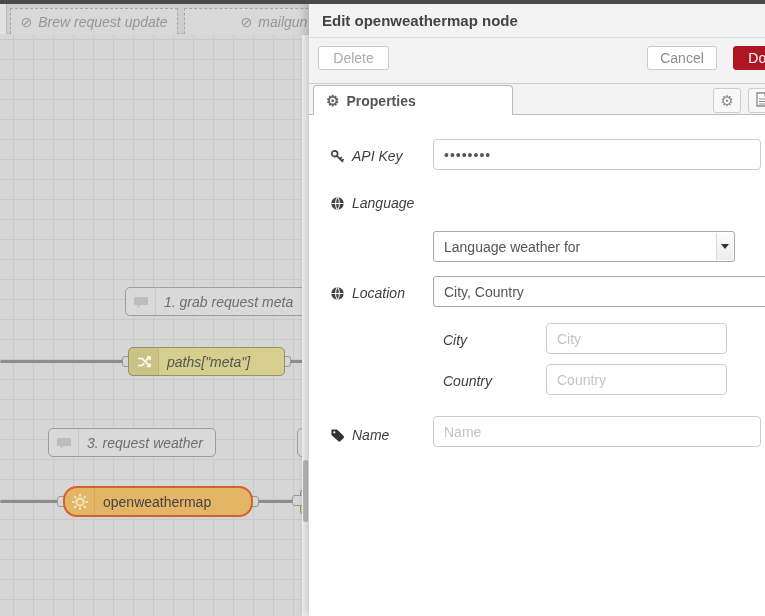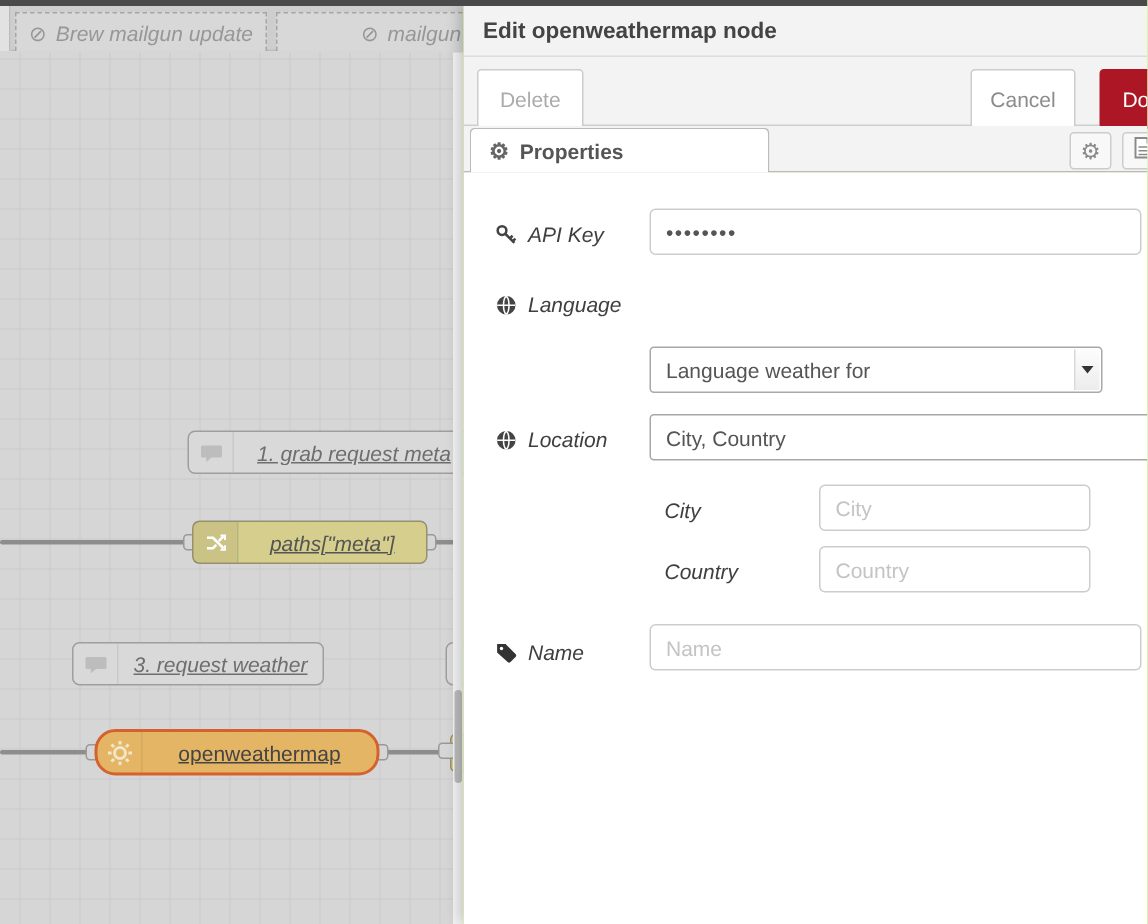--- a/index.html
+++ b/index.html
@@ -22,37 +22,37 @@
             background-color:#d6d6d6;
             background-image:linear-gradient(#c9c9c9 1px, transparent 1px),
                              linear-gradient(90deg,#c9c9c9 1px, transparent 1px);
             background-size:20px 20px; background-position:-7px 4px; }
   .wire { position:absolute; height:3px; background:#8d8d8d; border-radius:2px; }
   .port { position:absolute; width:12px; height:11px; background:#d6d6d6; border:1px solid #999; border-radius:3px; }
   .nrnode { position:absolute; height:29px; border-radius:5px; border:1px solid #9b9b9b;
             display:flex; align-items:center; font-size:14px; color:#666; }
   .nrnode .nicon { width:30px; height:100%; display:flex; align-items:center; justify-content:center;
                    border-right:1px solid rgba(0,0,0,0.07); flex:0 0 30px; }
-  .nrnode .nlabel { flex:1; text-align:center; white-space:nowrap; overflow:hidden; padding:0 8px;text-decoration:underline; }
+  .nrnode .nlabel { flex:1; text-align:left; white-space:nowrap; overflow:hidden; padding:0 8px; }
   .node-comment { background:#d9d9d9; border-color:#9e9e9e; font-style:italic; color:#6e6e6e; }
   .node-change { background:#d6ce8d; border-color:#97906c; font-style:italic; color:#555; }
   .node-change .nicon { background:rgba(0,0,0,0.05); }
   .node-weather { background:#e5b566; border:2px solid #d4622f; border-radius:14px; color:#444; height:31px; }
   .scrolltrack { position:absolute; left:302px; top:31px; width:7px; height:581px; background:#f5f5f5; }
   .scrollthumb { position:absolute; left:1px; top:425px; width:5px; height:62px; background:#bdbdbd; border-radius:3px; }
 
   
   .dialog { position:absolute; left:309px; top:4px; width:456px; height:612px; background:#bef264;
             box-shadow:-4px 0 8px rgba(0,0,0,0.18); overflow:hidden; z-index:30; }
   .dlg-header { position:absolute; left:0; top:0; width:100%; height:34px; background:#f3f3f3;
                 border-bottom:1px solid #dcdcdc; display:flex; align-items:center; padding-left:13px;
                 font-size:15px; font-weight:bold; color:#444; }
   .dlg-btnrow { position:absolute; left:0; top:34px; width:100%; height:46px; background:#f3f3f3;
                 border-bottom:1px solid #cfcfcf; }
-  .btn { position:absolute; top:8px; height:40px; border:1px solid #ccc; border-radius:3px;
+  .btn { position:absolute; top:8px; height:24px; border:1px solid #ccc; border-radius:3px;
          background:#fff; font-size:14px; font-family:"Liberation Sans",sans-serif;
          display:flex; align-items:center; justify-content:center; cursor:pointer; }
   .btn-delete { left:9px; width:71px; color:#ababab; }
   .btn-cancel { left:338px; width:70px; color:#8c8c8c;text-align:center; }
   .btn-done { left:424px; width:64px; background:#AD1625; border-color:#AD1625; color:#fff; }
   .dlg-tabrow { position:absolute; left:0; top:80px; width:100%; height:31px; background:#f3f3f3;
                 border-bottom:1px solid #bbb; }
   .ptab { position:absolute; left:4px; bottom:-1px; width:200px; height:30px; background:#fff;
           border:1px solid #bbb; border-bottom:none; border-radius:4px 4px 0 0;
           display:flex; align-items:center; padding-left:12px; gap:7px;
@@ -79,21 +79,21 @@
 </head>
 <body>
 
 <div class="topbar"></div>
 
 <div class="workspace">
   <div class="flowtabs">
     <div class="tab-spacer"></div>
     <div class="flowtab" style="left:10px; width:168px;">
       <span class="noent">⊘</span>
-      <span>Brew mailgun update</span>
+      <span>Brew request update</span>
     </div>
     <div class="flowtab" style="left:184px; width:180px;">
       <span class="noent">⊘</span>
       <span>mailgun</span>
     </div>
   </div>
 
   <div class="canvas">
 
     <div class="wire" style="left:0; top:325px; width:126px;"></div>

